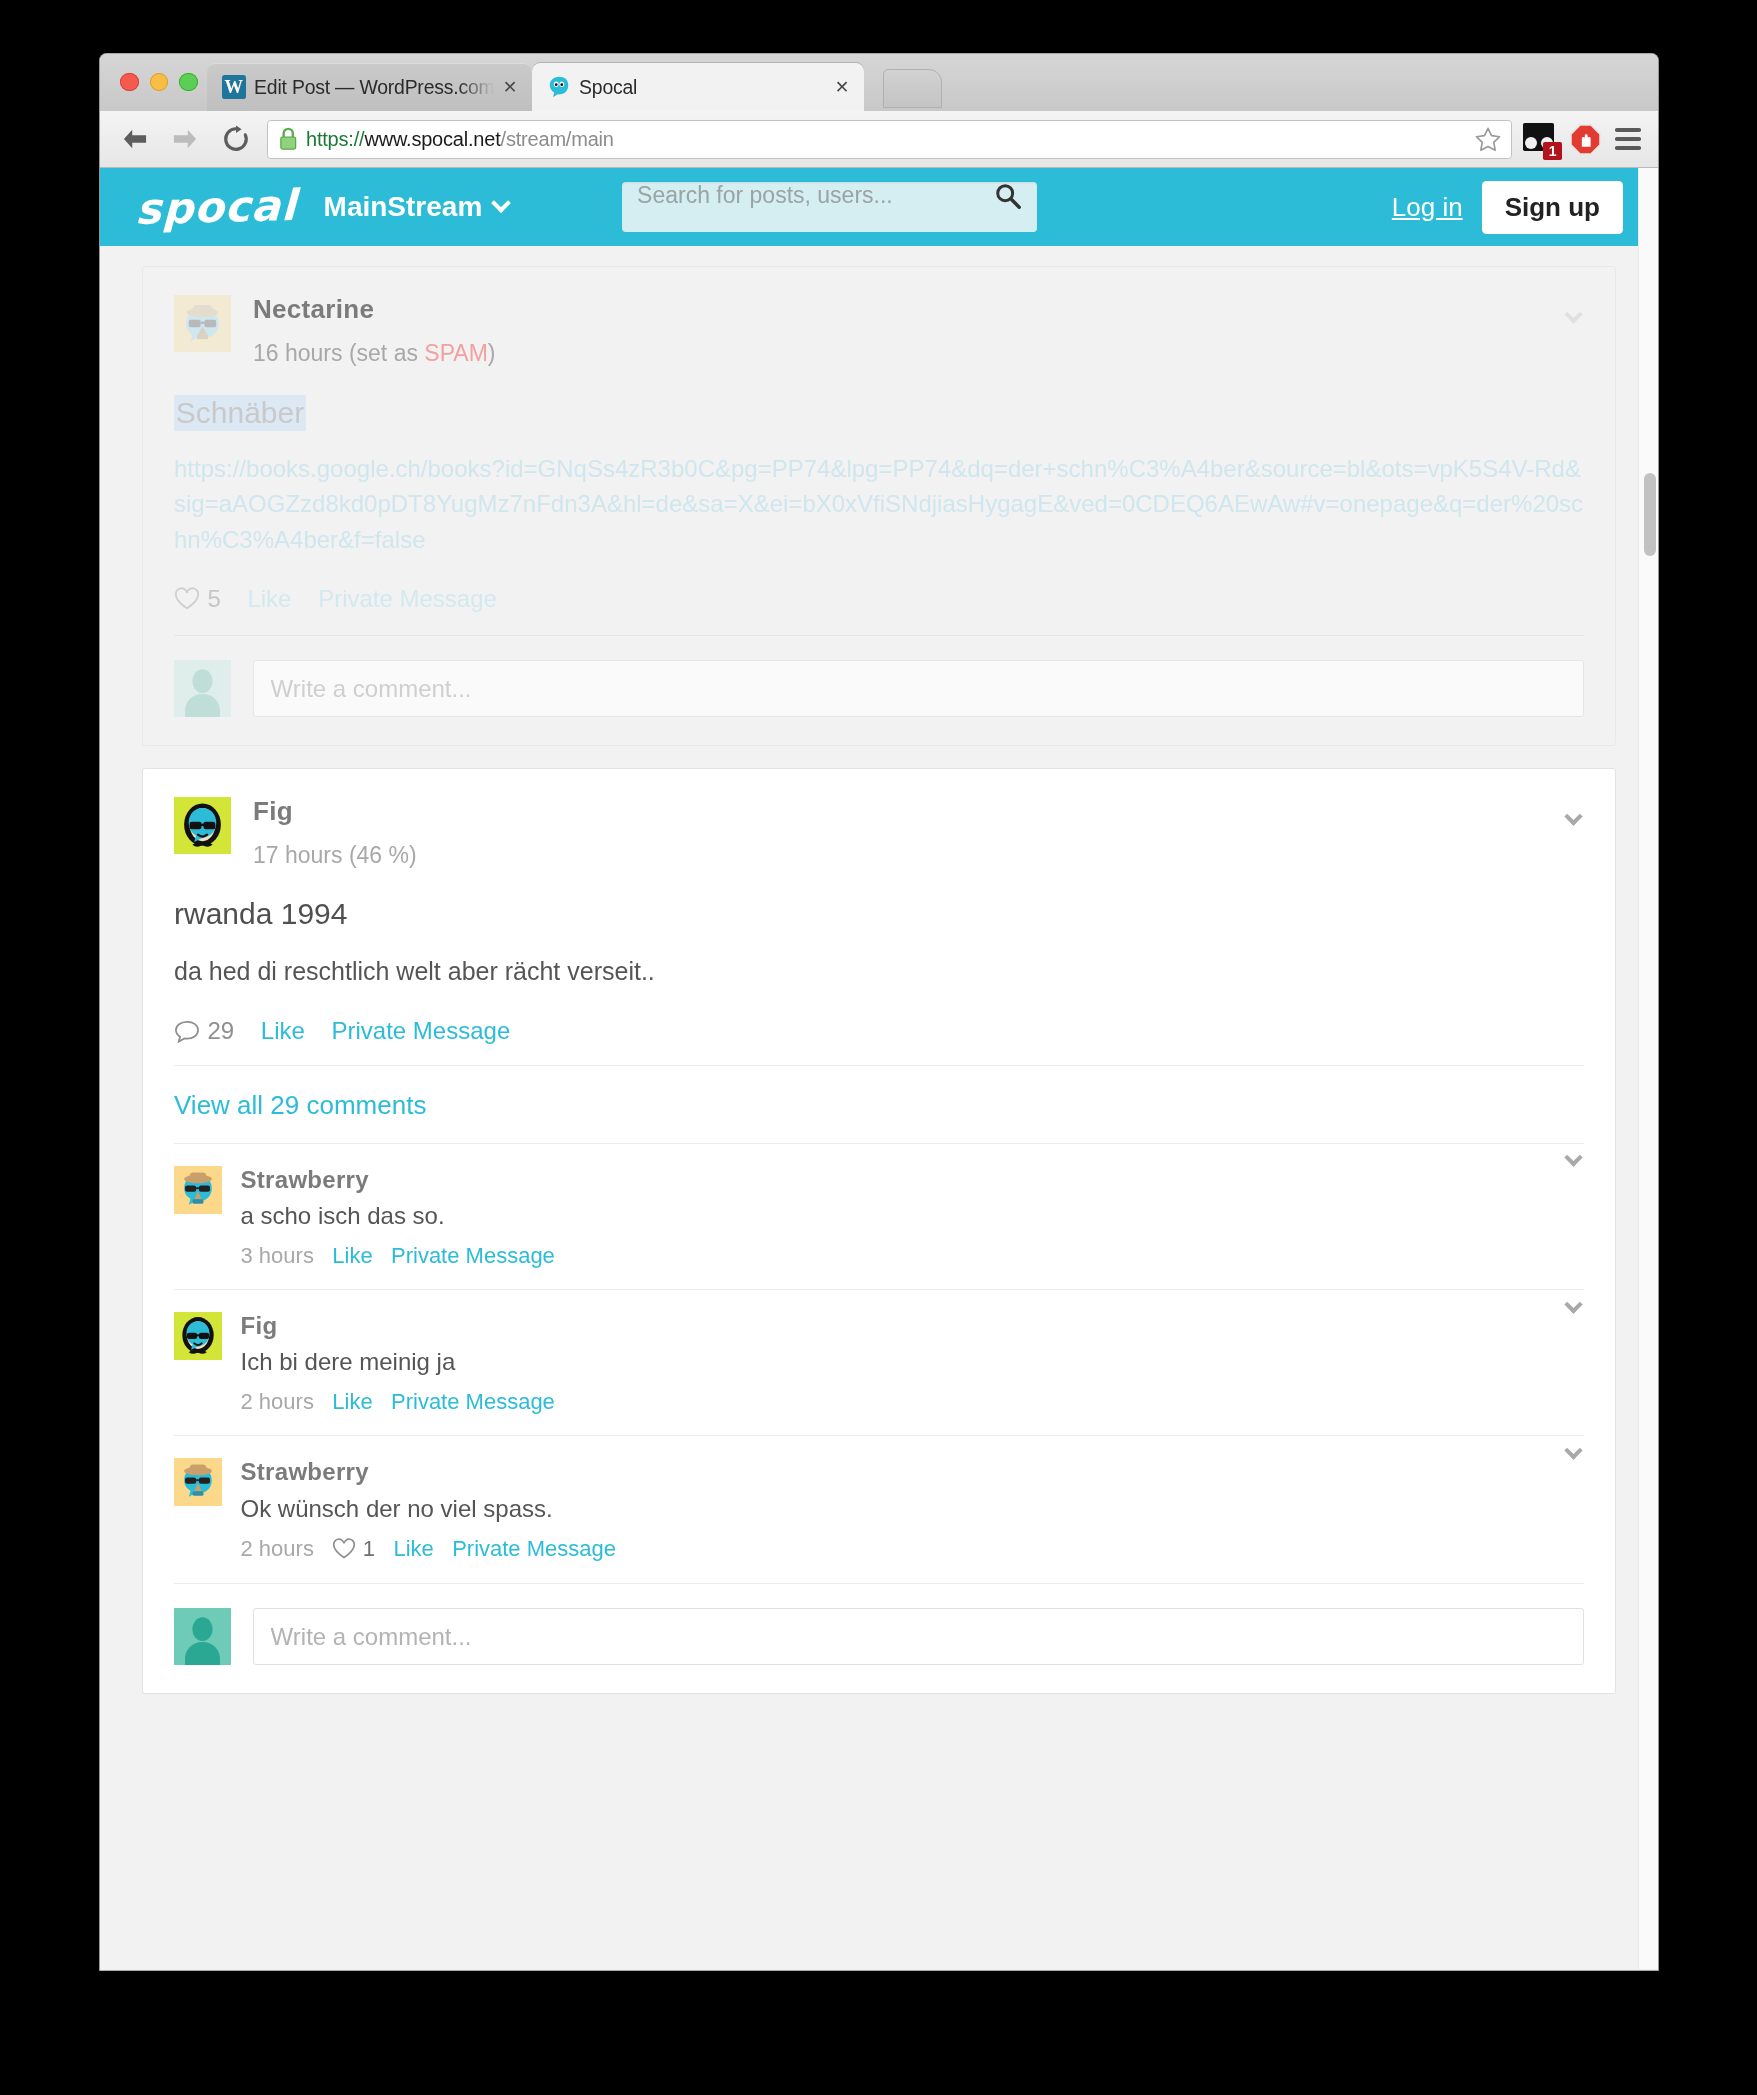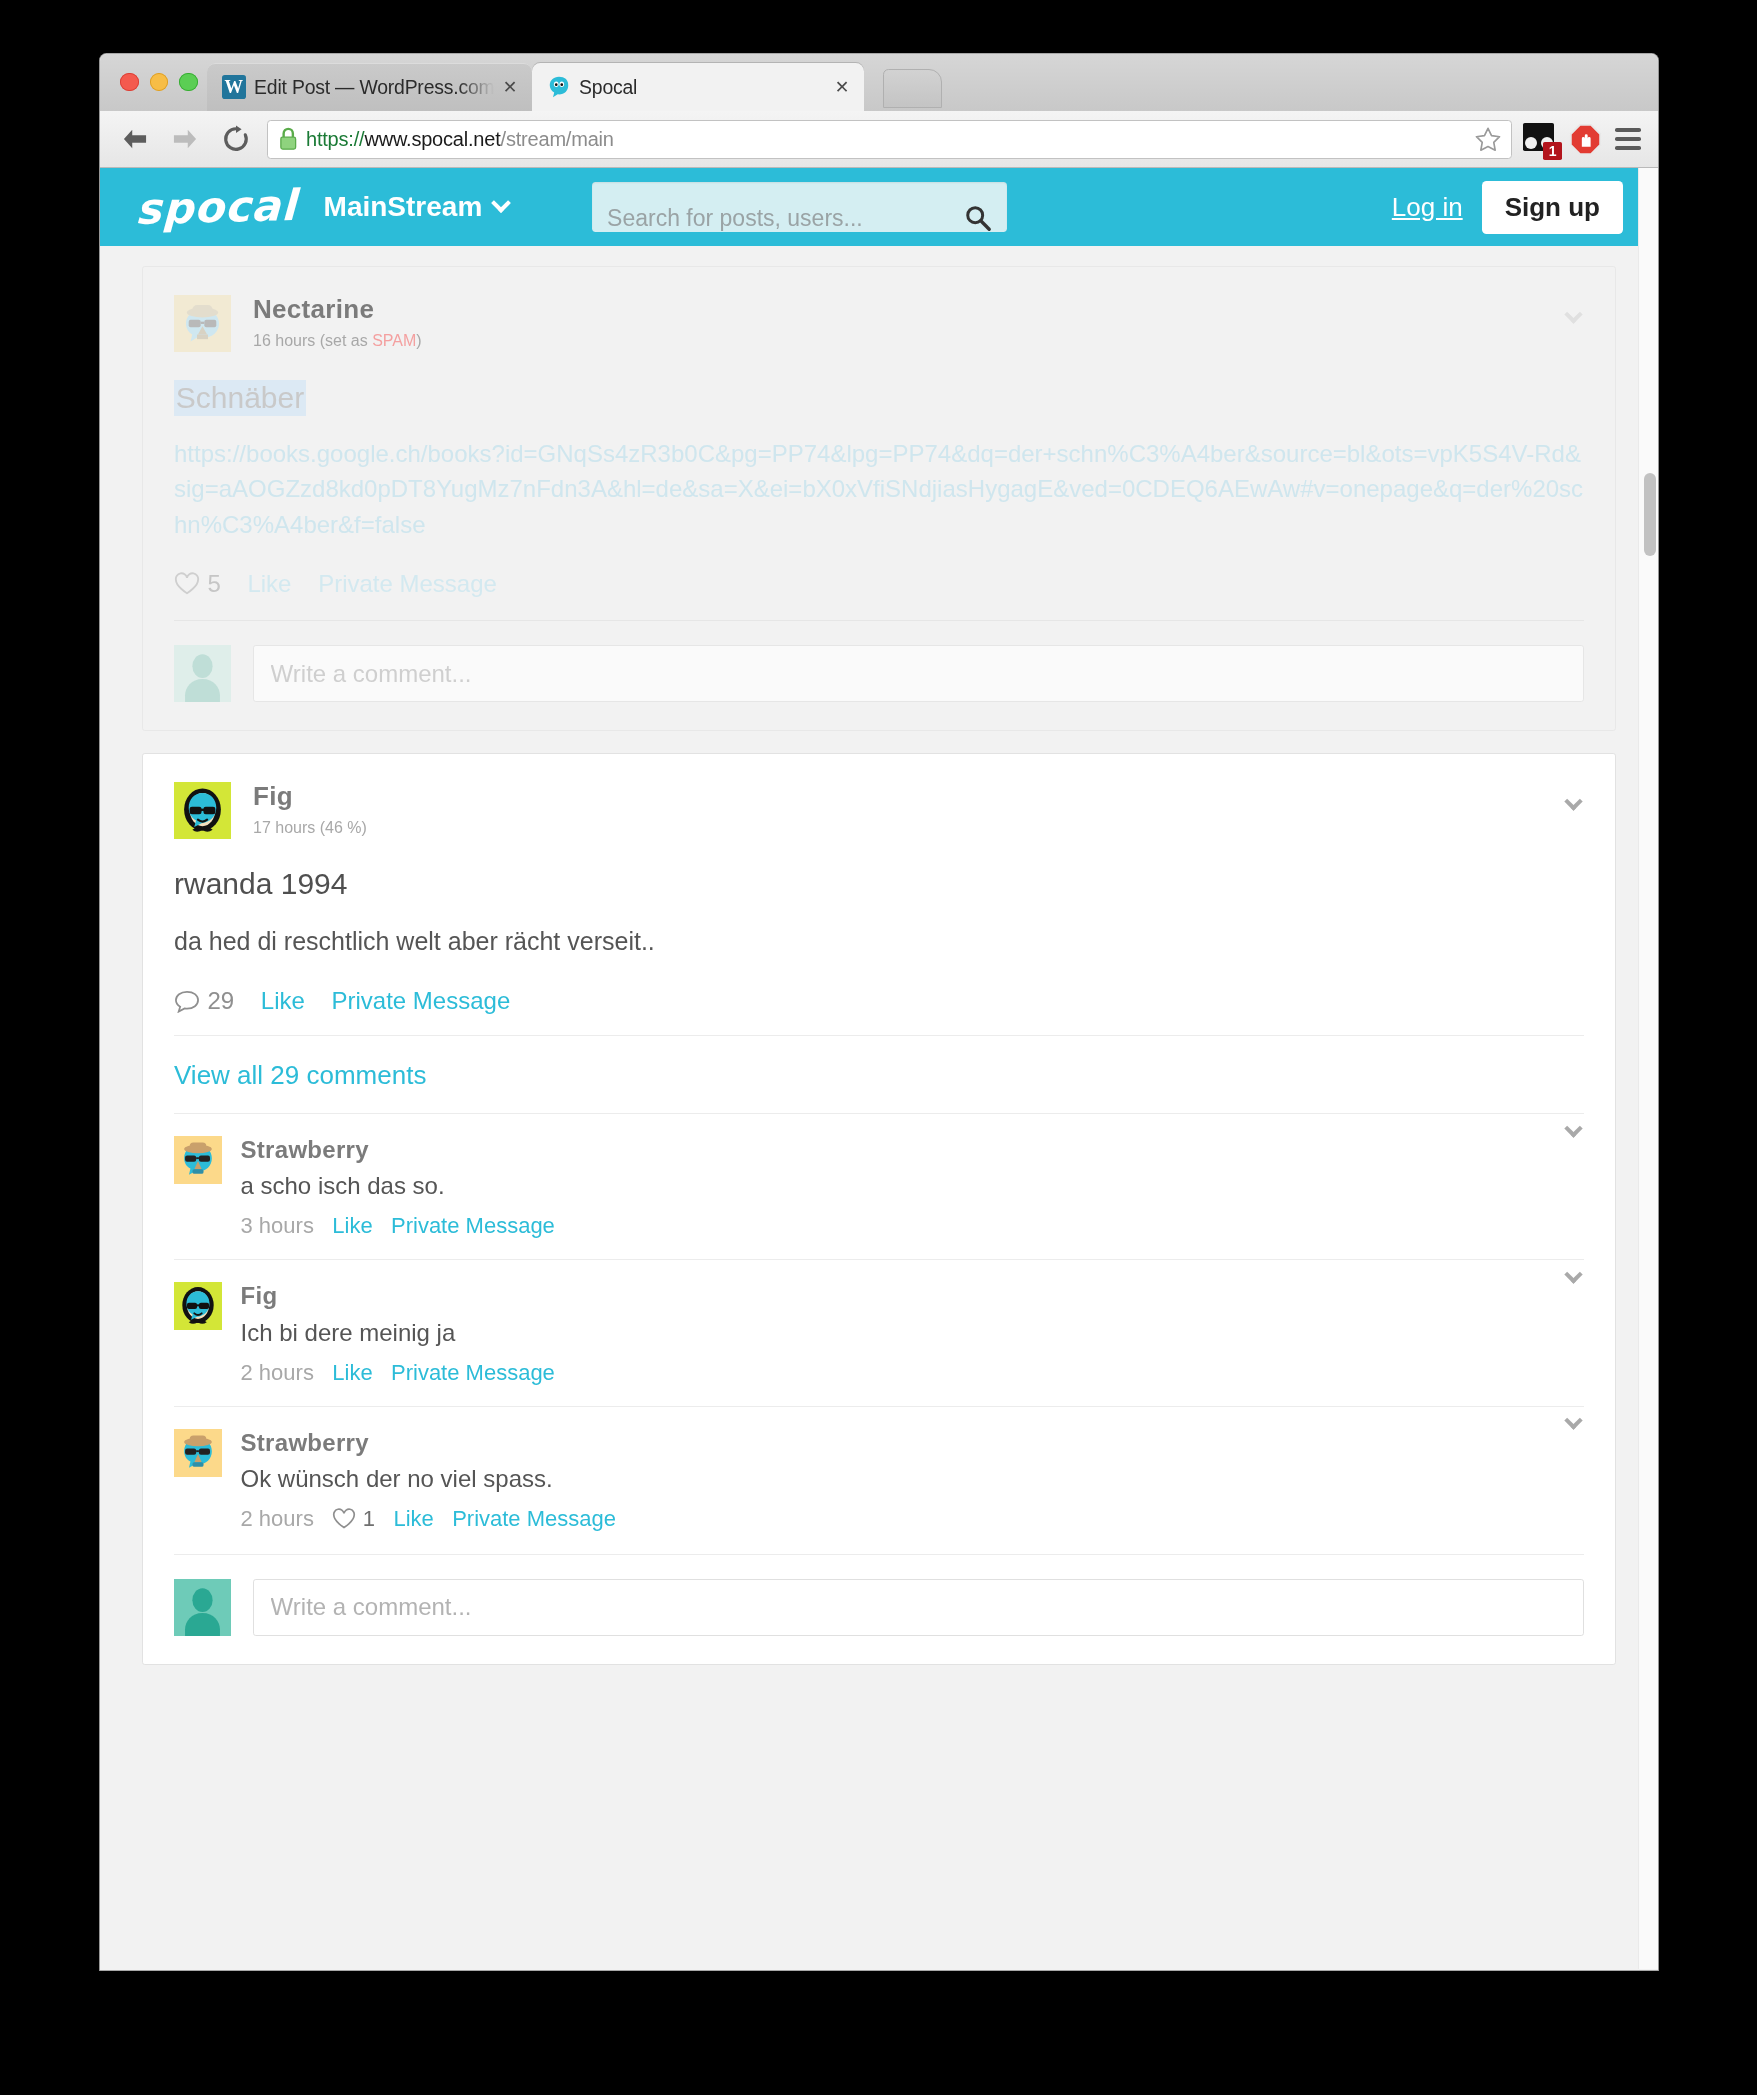--- a/index.html
+++ b/index.html
@@ -163,25 +163,25 @@
   .stream-name {
     color: #fff; font-size: 28px; font-weight: bold;
     display: flex; align-items: center; gap: 12px;
   }
   .chev-white {
     display: inline-block; width: 14px; height: 14px;
     border-right: 4.6px solid #fff; border-bottom: 4.6px solid #fff;
     transform: rotate(45deg) translate(-2.8px, -2.8px);
   }
   .search-wrap {
-    margin-left: 84px;
+    margin-left: 114px;
     width: 415px; height: 50px;
     background: #d4eef2;
     border-radius: 3.7px;
-    display: flex; align-items: flex-end;
+    display: flex; align-items: flex-start;
     padding: 0 14.8px;
     box-shadow: inset 0 0.9px 1.8px rgba(0,0,0,.07);
   }
   .search-input {
     flex: 1; border: none; outline: none; background: transparent;
     font-family: "Liberation Sans", sans-serif;
     font-size: 23px; color: #4d4d4d;
   }
   .search-input::placeholder { color: #9aa3a5; }
   .auth { margin-left: auto; display: flex; align-items: center; gap: 19px; }
@@ -212,21 +212,21 @@
   }
 
   .post-head { display: flex; align-items: flex-start; position: relative; }
   .avatar { width: 57px; height: 57px; flex: none; }
   .avatar.sm { width: 48px; height: 48px; }
   .post-meta { margin-left: 22px; }
   .author {
     font-size: 26px; font-weight: bold; color: #7b7b7b;
     letter-spacing: 0.3px; line-height: 1.15;
   }
-  .timestamp { font-size: 16px; color: #a8a8a8; margin-top: 7px; text-align: center; }
+  .timestamp { font-size: 23px; color: #a8a8a8; margin-top: 15px; text-align: center; }
   .spam-flag { color: #f4a0a0; }
   .chev-down {
     position: absolute; right: 3.7px; top: 13px;
     width: 13px; height: 13px;
     border-right: 4.6px solid #a9a9a9; border-bottom: 4.6px solid #a9a9a9;
     transform: rotate(45deg);
   }
   .card.spam .chev-down { border-color: #e0e0e0; }
 
   .post-title {

